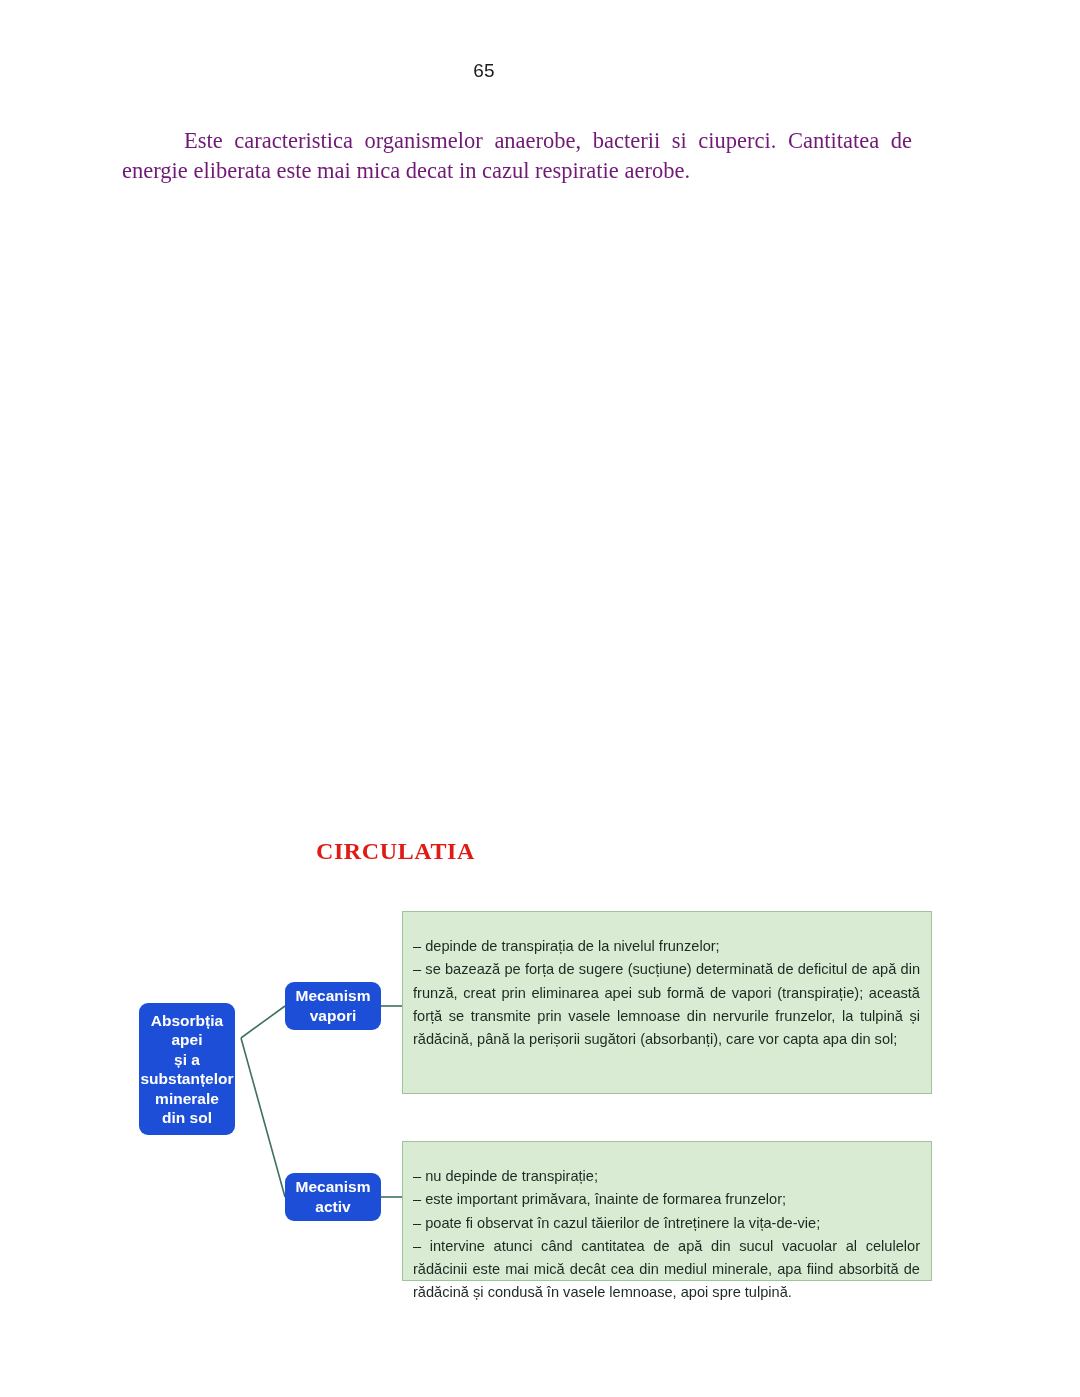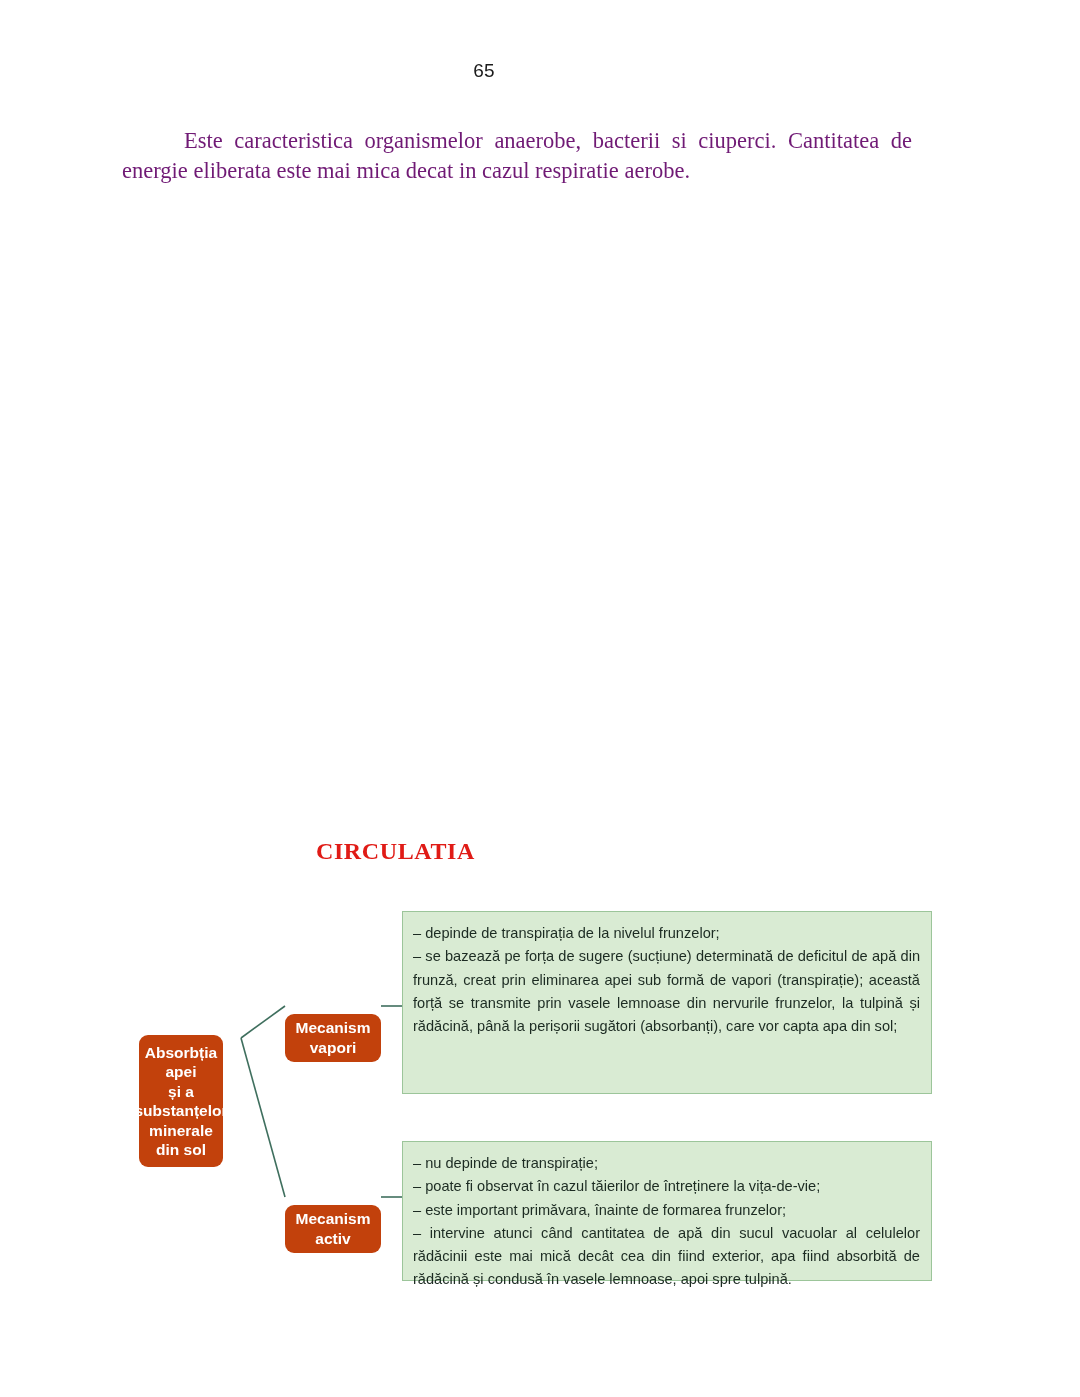--- a/index.html
+++ b/index.html
@@ -69,38 +69,37 @@
   #connector-svg {
     position: absolute;
     left: 130px;
     top: 900px;
     width: 300px;
     height: 330px;
   }
 
   .node-box {
     position: absolute;
-    background: #c2410c;
+    background: #1d4ed8;
     color: #ffffff;
     border-radius: 9px;
     font-family: "Liberation Sans", sans-serif;
     font-weight: bold;
     text-align: center;
     display: flex;
     flex-direction: column;
     align-items: center;
     justify-content: center;
     box-sizing: border-box;
-    margin-top: 32px;
   }
 
   #root-node {
     left: 139px;
     top: 1003px;
-    width: 84px;
+    width: 96px;
     height: 132px;
     font-size: 15.5px;
     line-height: 19.5px;
     padding: 16px 2px;
   }
   #root-node .line { display: block; white-space: nowrap; }
 
   #branch-node-passive {
     left: 285px;
     top: 982px;
@@ -120,21 +119,21 @@
 
   .detail-box {
     position: absolute;
     background: #d9ebd3;
     border: 1.5px solid #9cc59a;
     box-sizing: border-box;
     font-family: "Liberation Sans", sans-serif;
     font-size: 14.6px;
     line-height: 23.3px;
     color: #1c2b22;
-    padding: 10px 11px 8px 10px;
+    padding: 23px 11px 8px 10px;
   }
   .detail-box p { margin: 0; }
   .detail-box p.justified { text-align: justify; }
 
   #detail-box-passive {
     left: 402px;
     top: 911px;
     width: 530px;
     height: 183px;
   }
@@ -185,18 +184,18 @@
     <span class="line">activ</span>
   </div>
 
   <div class="detail-box" id="detail-box-passive">
     <p>– depinde de transpirația de la nivelul frunzelor;</p>
     <p class="justified">– se bazează pe forța de sugere (sucțiune) determinată de deficitul de apă din frunză, creat prin eliminarea apei sub formă de vapori (transpirație); această forță se transmite prin vasele lemnoase din nervurile frunzelor, la tulpină și rădăcină, până la perișorii sugători (absorbanți), care vor capta apa din sol;</p>
   </div>
 
   <div class="detail-box" id="detail-box-active">
     <p>– nu depinde de transpirație;</p>
+    <p>– este important primăvara, înainte de formarea frunzelor;</p>
     <p>– poate fi observat în cazul tăierilor de întreținere la vița-de-vie;</p>
-    <p>– este important primăvara, înainte de formarea frunzelor;</p>
-    <p class="justified">– intervine atunci când cantitatea de apă din sucul vacuolar al celulelor rădăcinii este mai mică decât cea din fiind exterior, apa fiind absorbită de rădăcină și condusă în vasele lemnoase, apoi spre tulpină.</p>
+    <p class="justified">– intervine atunci când cantitatea de apă din sucul vacuolar al celulelor rădăcinii este mai mică decât cea din mediul minerale, apa fiind absorbită de rădăcină și condusă în vasele lemnoase, apoi spre tulpină.</p>
   </div>
 
 </div>
 
 </body></html>

